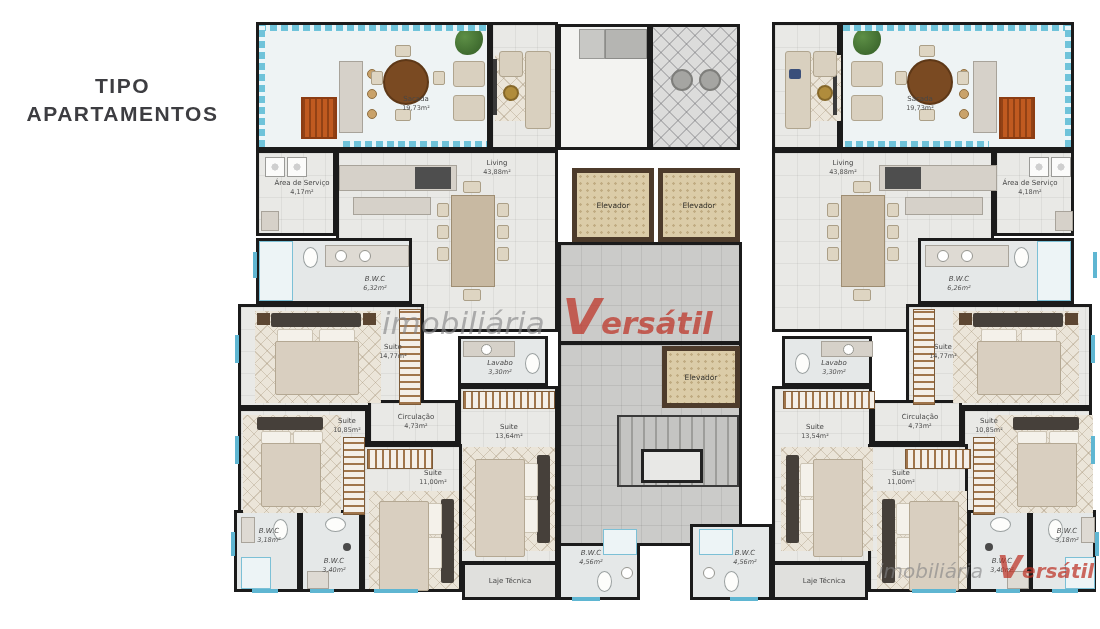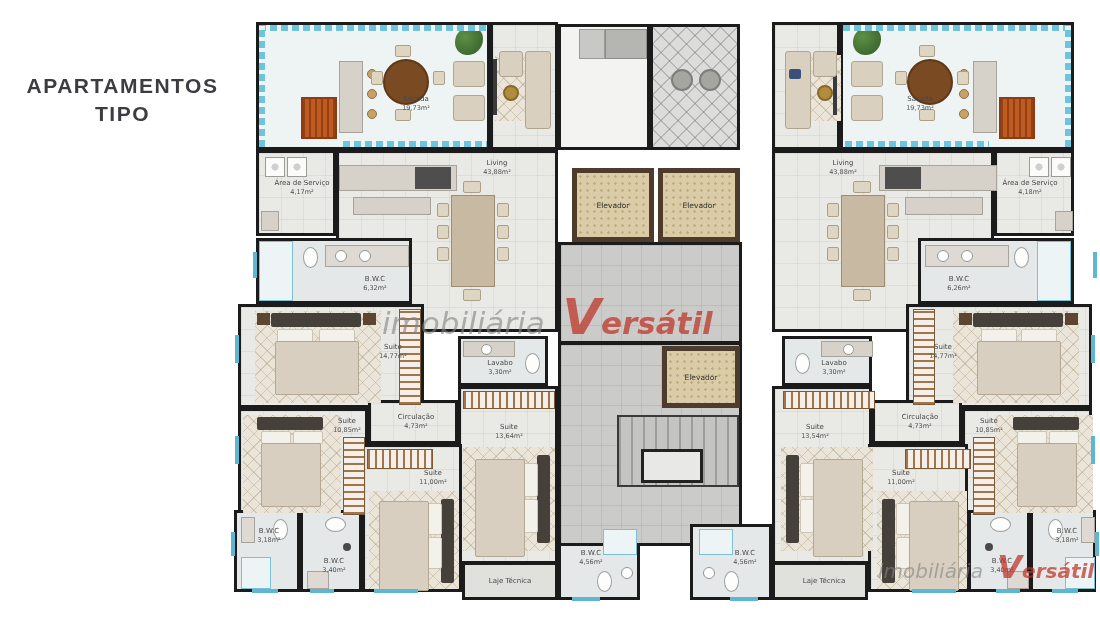--- a/index.html
+++ b/index.html
@@ -5,21 +5,21 @@
   html,body{margin:0;padding:0;background:#fff;}
   .stage{position:relative;width:1100px;height:629px;background:#ffffff;overflow:hidden;
          font-family:"DejaVu Sans",sans-serif;}
   .title{position:absolute;left:20px;top:72px;width:205px;text-align:center;
          font-family:"Liberation Sans","DejaVu Sans",sans-serif;font-weight:700;
          font-size:21px;line-height:1.35;color:#3d3d41;letter-spacing:1.5px;}
   
   .room{position:absolute;box-sizing:border-box;border:3px solid #1b1b1b;background:#e9e9e6;}
   .grid{background-image:linear-gradient(rgba(0,0,0,.05) 1px,transparent 1px),
         linear-gradient(90deg,rgba(0,0,0,.05) 1px,transparent 1px);background-size:22px 22px;}
-  .bath{background:#e5e8e8;}
+  .bath{background:#e5e8e8;font-style:italic;}
   .balc{background:#eef3f4;}
   .corefloor{background:#cbcbc9;background-image:linear-gradient(rgba(0,0,0,.07) 1px,transparent 1px),
         linear-gradient(90deg,rgba(0,0,0,.07) 1px,transparent 1px);background-size:20px 20px;}
   .plainlight{background:#f3f3f1;}
   .laje{background:#e0e0dd;}
   .diamond{background-color:#dcdcdb;background-image:
      repeating-linear-gradient(45deg,rgba(110,110,115,.35) 0 1px,transparent 1px 12px),
      repeating-linear-gradient(-45deg,rgba(110,110,115,.35) 0 1px,transparent 1px 12px);}
   
   .lbl{position:absolute;font-size:7px;line-height:1.25;color:#474747;text-align:center;z-index:8;}
@@ -73,22 +73,22 @@
   .wm .w2::first-letter{font-size:1.6em;}
   .wm.center{left:382px;top:288px;font-size:31px;}
   .wm.corner{left:878px;top:548px;font-size:20px;}
 </style>
 </head>
 <body>
 
 <div class="stage">
 
   <div class="title">
+    <div>TIPO</div>
     <div>APARTAMENTOS</div>
-    <div>TIPO</div>
   </div>
 
   <div class="room balc grid" style="left:256px;top:22px;width:234px;height:128px;">
     <div class="rail" style="left:0;top:0;width:228px;height:6px;"></div>
     <div class="rail v" style="left:0;top:0;width:6px;height:122px;"></div>
     <div class="rail" style="left:84px;top:116px;width:144px;height:6px;"></div>
     <div class="furn grill" style="left:42px;top:72px;width:36px;height:42px;"></div>
     <div class="furn counter" style="left:80px;top:36px;width:24px;height:72px;"></div>
     <div class="furn stool" style="left:108px;top:44px;width:10px;height:10px;"></div>
     <div class="furn stool" style="left:108px;top:64px;width:10px;height:10px;"></div>

